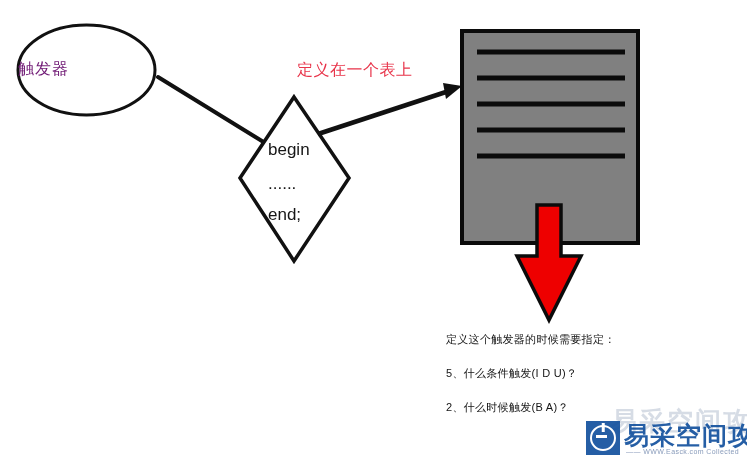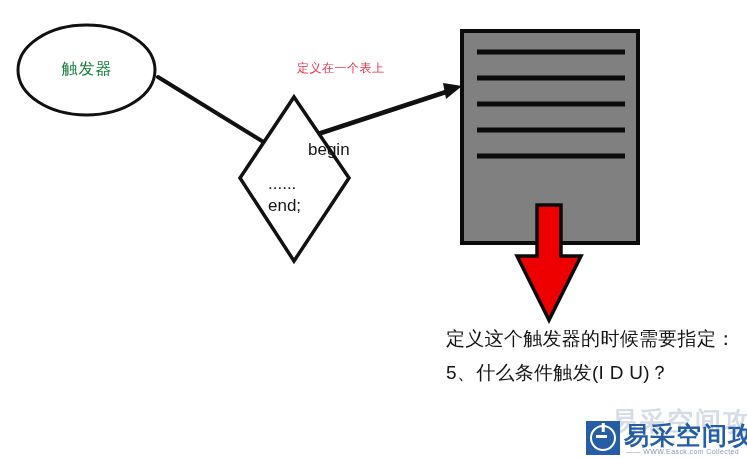--- a/index.html
+++ b/index.html
@@ -30,56 +30,55 @@
     white-space: nowrap;
     color: #141414;
     font-family: "Liberation Sans", "DejaVu Sans", sans-serif;
   }
 
   
   #trigger-node-label {
     left: 18px;
     top: 59px;
     width: 138px;
-    text-align: center;
     font-size: 16px;
     letter-spacing: 1px;
-    color: #15803d;
+    color: #701a75;
   }
 
   
   .diamond-line {
     left: 268px;
     font-size: 17px;
     color: #161616;
     font-family: "Liberation Sans", "DejaVu Sans", sans-serif;
   }
-  #diamond-line-0 { top: 140px; margin-left: 40px; }
+  #diamond-line-0 { top: 140px; }
   #diamond-line-1 { top: 174px; font-size: 17px; letter-spacing: 0px;}
-  #diamond-line-2 { top: 196px; }
+  #diamond-line-2 { top: 205px; }
 
   
   #red-annotation {
     left: 297px;
     top: 60px;
-    font-size: 12px;
+    font-size: 16px;
     color: #e8344a;
     letter-spacing: 0.5px;
     font-weight: 400;
   }
 
   
   #note-block {
     position: absolute;
     left: 446px;
     top: 322px;
     width: 300px;
   }
   .note-line {
-    font-size: 19px;
+    font-size: 11px;
     color: #141414;
     line-height: 34px;
     white-space: nowrap;
     letter-spacing: 0.3px;
   }
 
   
   #watermark {
     position: absolute;
     left: 586px;
@@ -186,20 +185,21 @@
 
   <div class="txt diamond-line" id="diamond-line-0">begin</div>
   <div class="txt diamond-line" id="diamond-line-1">......</div>
   <div class="txt diamond-line" id="diamond-line-2">end;</div>
 
   <div class="txt" id="red-annotation">定义在一个表上</div>
 
   <div id="note-block">
     <div class="note-line">定义这个触发器的时候需要指定：</div>
     <div class="note-line">5、什么条件触发(I D U)？</div>
+    <div class="note-line">2、什么时候触发(B A)？</div>
   </div>
 
   <div id="watermark-ghost">易采空间攻略</div>
 
   <div id="watermark">
     <div id="watermark-logo">
       <div id="watermark-logo-glyph"></div>
     </div>
     <div id="watermark-text">易采空间攻略</div>
     <div id="watermark-sub">—— WWW.Easck.com  Collected</div>

